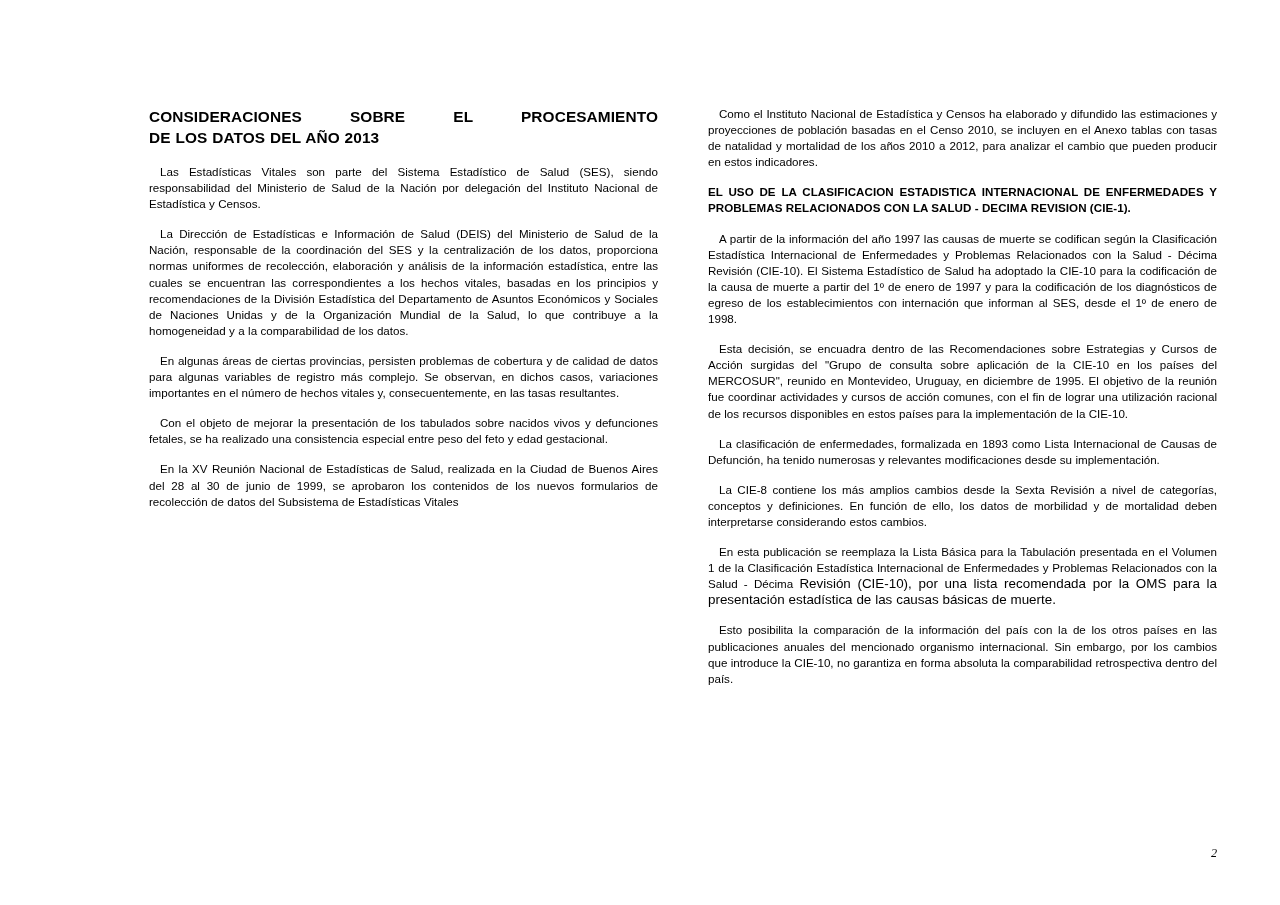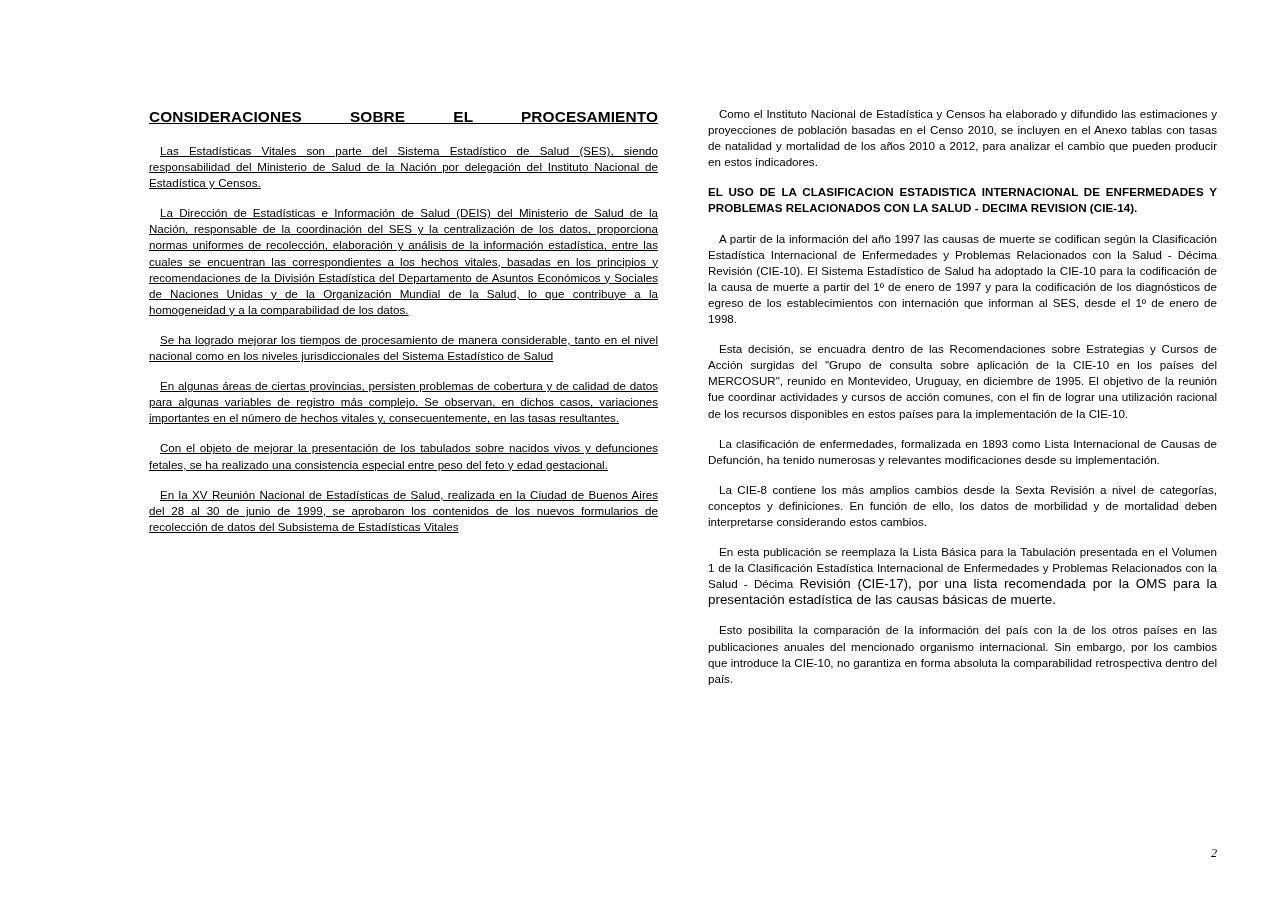--- a/index.html
+++ b/index.html
@@ -34,21 +34,21 @@
     flex-direction: row;
     justify-content: space-between;
     align-items: flex-start;
   }
 
   .col {
     width: 509px;
     box-sizing: border-box;
   }
 
-  .col-left  { margin-right: 50px; text-decoration: underline; }
+  .col-left  { margin-right: 50px; }
 
   
   .doc-title {
     font-size: 15.4px;
     font-weight: bold;
     line-height: 21px;
     text-align: justify;
     text-align-last: left;
     margin: 0 0 16px 0;
     letter-spacing: 0.1px;
@@ -110,43 +110,43 @@
 <body>
 
 <div class="page">
 
   <div class="columns">
 
     <div class="col col-left">
 
       <h1 class="doc-title">
         <span class="t-line1">CONSIDERACIONES SOBRE EL PROCESAMIENTO</span>
+        <span class="t-line2">DE LOS DATOS DEL AÑO 2013</span>
       </h1>
 
       <p class="para">Las Estadísticas Vitales son parte del Sistema Estadístico de Salud (SES), siendo responsabilidad del Ministerio de Salud de la Nación por delegación del Instituto Nacional de Estadística y Censos.</p>
       <p class="para">La Dirección de Estadísticas e Información de Salud (DEIS) del Ministerio de Salud de la Nación, responsable de la coordinación del SES y la centralización de los datos, proporciona normas uniformes de recolección, elaboración y análisis de la información estadística, entre las cuales se encuentran las correspondientes a los hechos vitales, basadas en los principios y recomendaciones de la División Estadística del Departamento de Asuntos Económicos y Sociales de Naciones Unidas y de la Organización Mundial de la Salud, lo que contribuye a la homogeneidad y a la comparabilidad de los datos.</p>
-      <p class="para">Se ha logrado mejorar los tiempos de procesamiento de manera considerable, tanto en el nivel nacional como en los niveles jurisdiccionales del Sistema Estadístico de Salud</p>
       <p class="para">En algunas áreas de ciertas provincias, persisten problemas de cobertura y de calidad de datos para algunas variables de registro más complejo. Se observan, en dichos casos,  variaciones importantes en el número de hechos vitales y, consecuentemente, en las tasas resultantes.</p>
       <p class="para">Con el objeto de mejorar la presentación de los tabulados sobre nacidos vivos y defunciones fetales, se ha realizado una consistencia especial entre peso del feto y edad gestacional.</p>
       <p class="para">En la XV Reunión Nacional de Estadísticas de Salud, realizada en la Ciudad de Buenos Aires del 28 al 30 de junio de 1999, se aprobaron los contenidos de los nuevos formularios de recolección de datos del Subsistema de Estadísticas Vitales</p>
 
     </div>
 
     <div class="col col-right">
 
       <p class="para">Como el Instituto Nacional de Estadística y Censos ha elaborado y difundido las estimaciones y proyecciones de población basadas en el Censo 2010, se incluyen en el Anexo tablas con tasas de natalidad y mortalidad  de los años 2010 a 2012, para analizar el cambio que pueden producir en estos indicadores.</p>
 
-      <p class="section-heading">EL USO DE LA CLASIFICACION ESTADISTICA INTERNACIONAL DE ENFERMEDADES Y PROBLEMAS RELACIONADOS CON LA SALUD - DECIMA REVISION (CIE-14).</p>
+      <p class="section-heading">EL USO DE LA CLASIFICACION ESTADISTICA INTERNACIONAL DE ENFERMEDADES Y PROBLEMAS RELACIONADOS CON LA SALUD - DECIMA REVISION (CIE-1).</p>
 
       <p class="para">A  partir de la información del año 1997 las causas de muerte se codifican según la Clasificación Estadística Internacional de Enfermedades y Problemas Relacionados con la Salud - Décima Revisión (CIE-10). El Sistema Estadístico de Salud ha adoptado la CIE-10 para la codificación de la causa de muerte a partir del 1º de enero de 1997 y para la codificación de los diagnósticos de egreso de los establecimientos con internación que informan al SES, desde el 1º de enero de 1998.</p>
       <p class="para">Esta decisión, se encuadra dentro de las Recomendaciones sobre Estrategias y Cursos de Acción surgidas del "Grupo de consulta sobre aplicación de la CIE-10 en los países del MERCOSUR", reunido en Montevideo, Uruguay,  en diciembre de 1995. El objetivo de la reunión fue coordinar actividades y cursos de acción comunes, con el fin de lograr una utilización racional de los recursos disponibles en estos países para la implementación de la CIE-10.</p>
       <p class="para">La clasificación de enfermedades, formalizada en 1893 como Lista Internacional de Causas de Defunción, ha tenido numerosas y relevantes modificaciones desde su implementación.</p>
       <p class="para">La CIE-8 contiene los más amplios cambios desde la Sexta Revisión a nivel de categorías, conceptos y definiciones. En función de ello, los datos de morbilidad  y de mortalidad deben interpretarse considerando estos cambios.</p>
 
-      <p class="para"><span>En esta publicación se reemplaza la Lista Básica para la Tabulación presentada en el Volumen 1 de la Clasificación Estadística Internacional de Enfermedades y Problemas Relacionados con la Salud - Décima </span><span class="big-run">Revisión (CIE-17), por una lista recomendada por la OMS para la presentación estadística de las causas básicas de muerte.</span></p>
+      <p class="para"><span>En esta publicación se reemplaza la Lista Básica para la Tabulación presentada en el Volumen 1 de la Clasificación Estadística Internacional de Enfermedades y Problemas Relacionados con la Salud - Décima </span><span class="big-run">Revisión (CIE-10), por una lista recomendada por la OMS para la presentación estadística de las causas básicas de muerte.</span></p>
 
       <p class="para">Esto posibilita la comparación de la información del país con la de los otros países en las publicaciones anuales del mencionado organismo internacional. Sin embargo, por los cambios que introduce la CIE-10, no garantiza en forma absoluta la comparabilidad retrospectiva dentro del país.</p>
 
     </div>
 
   </div>
 
   <div class="page-number">2</div>
 
 </div>

